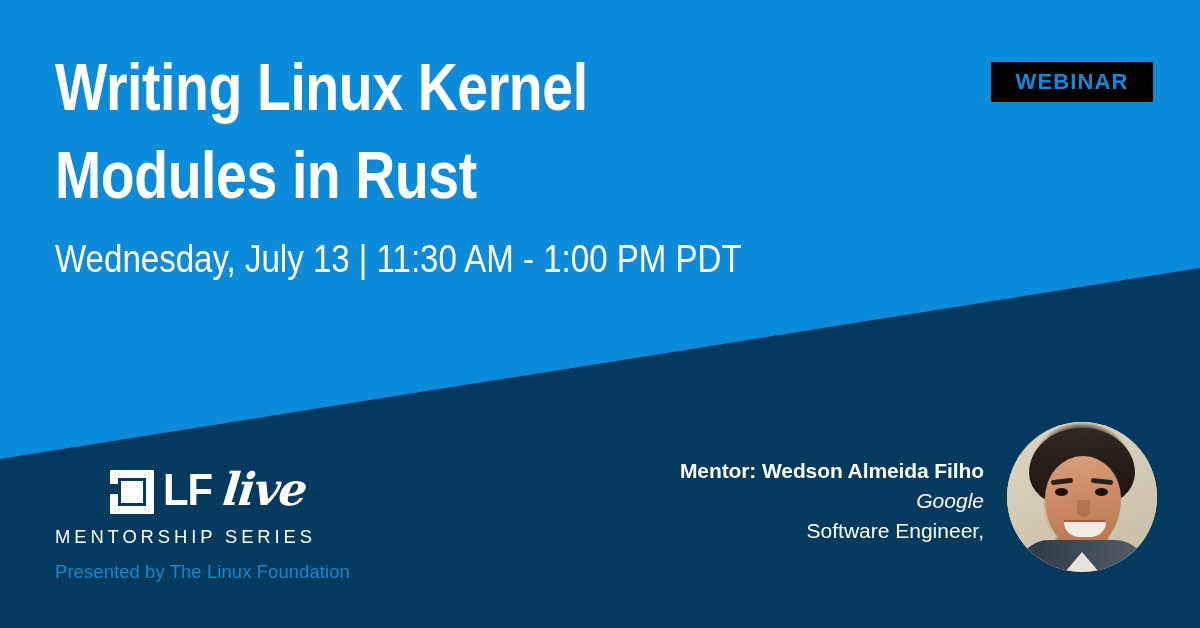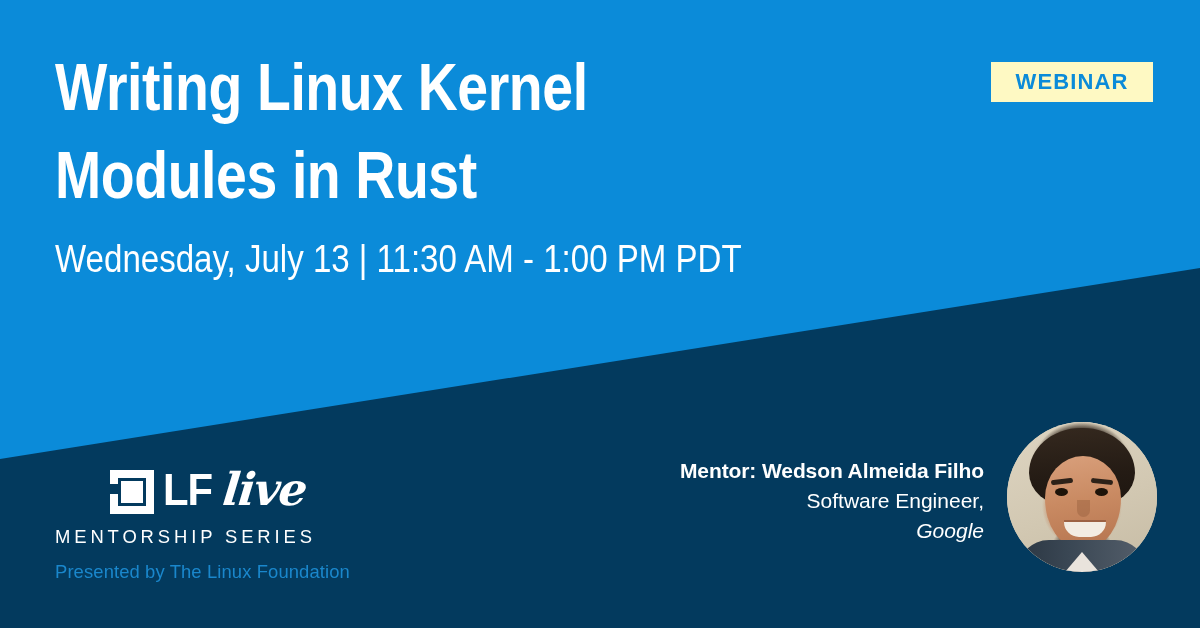--- a/index.html
+++ b/index.html
@@ -32,21 +32,21 @@
     clip-path: polygon(0 459px, 1200px 268px, 1200px 628px, 0 628px);
   }
 
   
   #webinar-badge {
     position: absolute;
     left: 991px;
     top: 62px;
     width: 162px;
     height: 40px;
-    background: #fef9c3;
+    background: #000000;
     display: flex;
     align-items: center;
     justify-content: center;
   }
   #webinar-badge .badge-text {
     color: #0b8bd9;
     font-size: 22px;
     font-weight: bold;
     letter-spacing: 1.1px;
     line-height: 1;
@@ -318,22 +318,22 @@
       </div>
       <div id="lf-text">LF</div>
       <div id="live-text">live</div>
     </div>
     <div id="mentorship-series">MENTORSHIP SERIES</div>
     <div id="presented-by">Presented by The Linux Foundation</div>
   </div>
 
   <div id="mentor-info">
     <div id="mentor-name">Mentor: Wedson Almeida Filho</div>
+    <div id="mentor-company">Google</div>
     <div id="mentor-role">Software Engineer,</div>
-    <div id="mentor-company">Google</div>
   </div>
 
   <div id="avatar">
     <div class="photo">
       <div class="hair"></div>
       <div class="face"></div>
       <div class="brow-l"></div>
       <div class="brow-r"></div>
       <div class="eye-l"></div>
       <div class="eye-r"></div>

